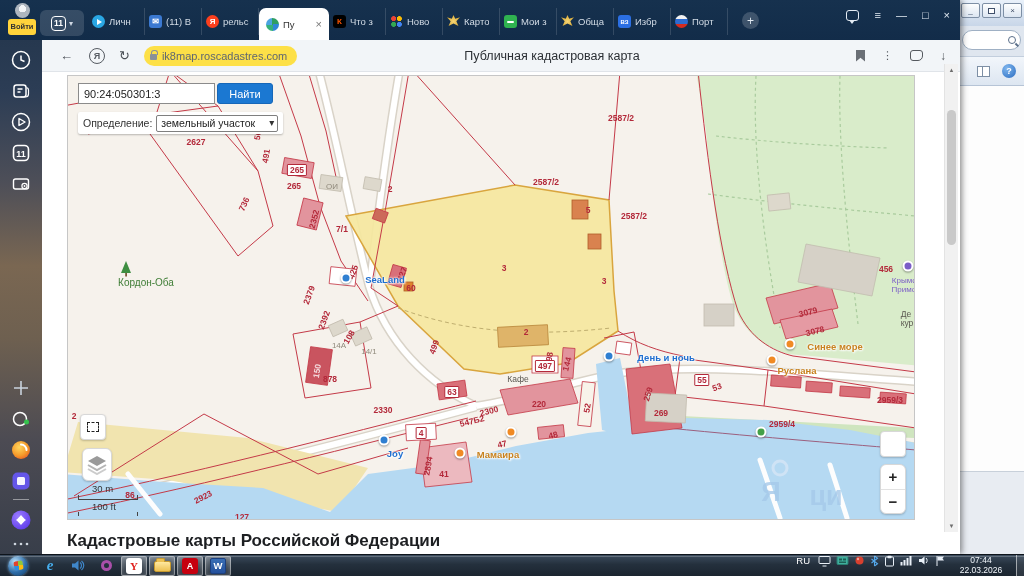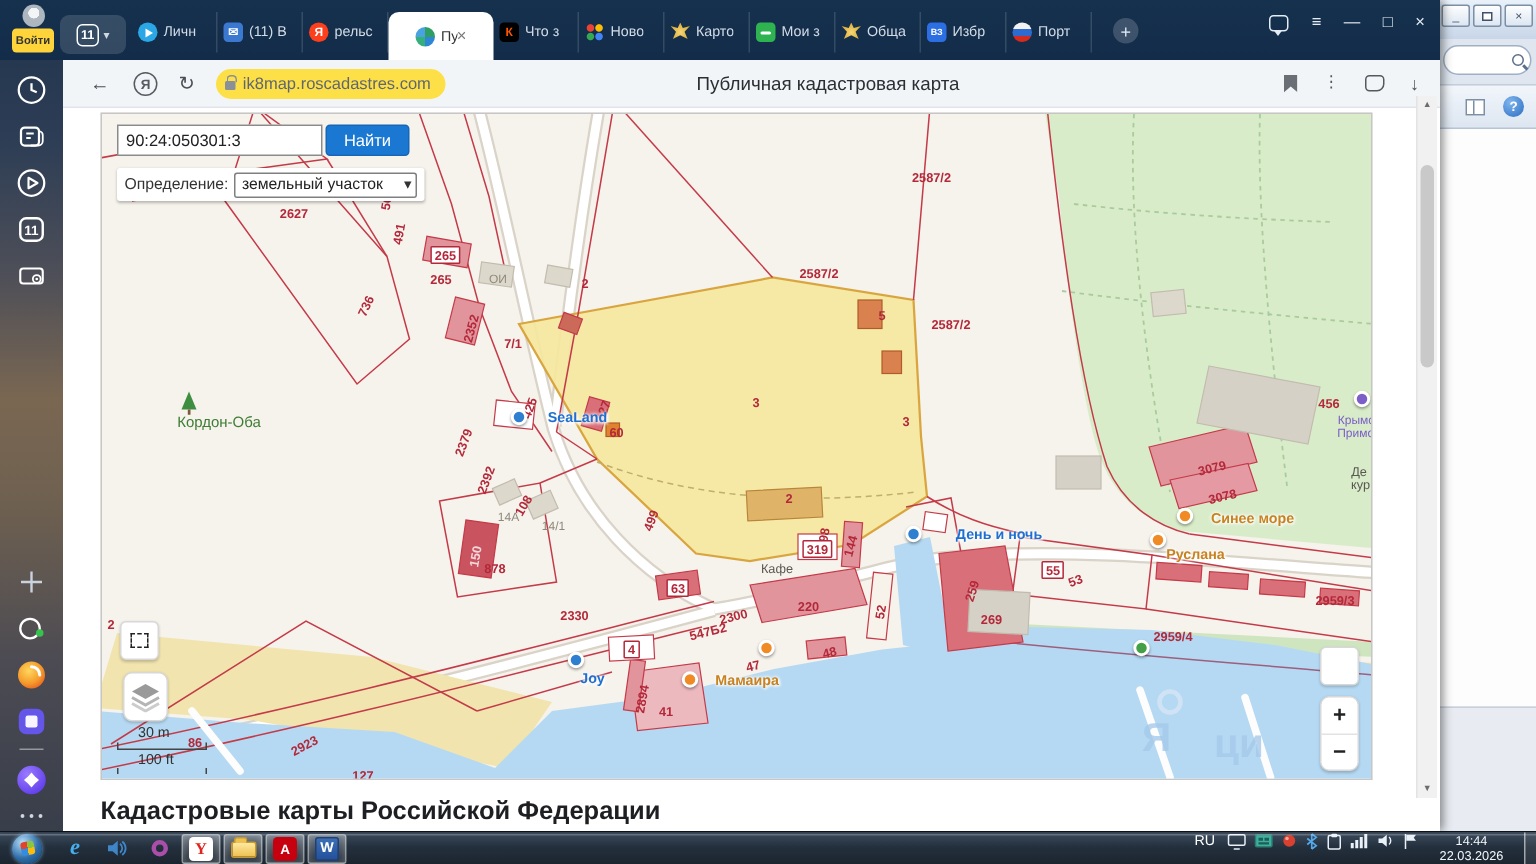--- a/index.html
+++ b/index.html
@@ -28,21 +28,21 @@
   
   .tabstrip{position:absolute;left:0;top:0;right:0;height:40px;background:linear-gradient(#16314e,#122c49)}
   .profile{position:absolute;left:5px;top:3px;width:34px;display:flex;flex-direction:column;align-items:center}
   .avatar{width:15px;height:15px;border-radius:50%;background:radial-gradient(circle at 50% 38%,#f2f4f6 0 30%,#aeb6bf 31% 100%)}
   .login-badge{margin-top:1px;background:#ffd43b;color:#333;font-size:7.5px;font-weight:700;padding:3px 3px;border-radius:3px;line-height:10px}
   .tabcount{position:absolute;left:40px;top:10px;width:44px;height:26px;background:rgba(255,255,255,.14);border-radius:6px;display:flex;align-items:center;justify-content:center;gap:3px}
   .tabcount .tcbox{width:15px;height:15px;border:1.4px solid #fff;border-radius:4px;color:#fff;font-size:8.5px;font-weight:700;display:flex;align-items:center;justify-content:center}
   .tabcount .chev{color:#cfd8e3;font-size:8px}
   .tabs{position:absolute;left:88px;top:8px;height:32px;display:flex;}
   .tab{height:27px;width:57px;display:flex;align-items:center;padding:0 4px;color:#d3dce6;font-size:9.5px;border-right:1px solid rgba(255,255,255,.14);margin-bottom:1px;overflow:hidden}
-  .tab.active{height:32px;width:70px;background:#fff;border-radius:7px 7px 0 0;color:#333;border-right:none;margin-bottom:0;padding:0 18px}
+  .tab.active{height:32px;width:70px;background:#fff;border-radius:7px 7px 0 0;color:#333;border-right:none;margin-bottom:0;padding:0 7px}
   .tab .tlabel{white-space:nowrap;overflow:hidden;max-width:34px}
   .tab.active .tlabel{color:#333;font-weight:400}
   .tclose{margin-left:auto;color:#777;font-size:11px;line-height:1}
   .newtab{position:absolute;left:742px;top:12px;width:17px;height:17px;border-radius:50%;background:rgba(255,255,255,.18);color:#e3ebf3;font-size:12px;display:flex;align-items:center;justify-content:center}
   .stripright{position:absolute;right:10px;top:10px;display:flex;align-items:center;gap:15px;color:#e4ecf4}
   .bubble-icon{width:13px;height:11px;border:1.4px solid #e4ecf4;border-radius:3px;position:relative}
   .bubble-icon::after{content:"";position:absolute;left:2px;bottom:-4px;border-left:3px solid transparent;border-right:3px solid transparent;border-top:4px solid #e4ecf4}
   .glyphbtn{font-size:11px;line-height:1}
   .fi{width:13px;height:13px;border-radius:3px;margin-right:4px;flex:none;display:flex;align-items:center;justify-content:center;font-size:8px;font-weight:700;color:#fff;overflow:hidden}
   .telegram-icon{background:#2aa7e4;border-radius:50%}
@@ -489,21 +489,21 @@
             <div class="mlabel dark" style="left: 839px; top: 247px; transform: translate(-50%, -50%);">кур</div>
             <div class="mlabel red" style="left: 740px; top: 236px; transform: translate(-50%, -50%) rotate(-14deg);">3079</div>
             <div class="mlabel red" style="left: 747px; top: 255px; transform: translate(-50%, -50%) rotate(-14deg);">3078</div>
             <div class="mlabel red" style="left: 822px; top: 324px; transform: translate(-50%, -50%);">2959/3</div>
             <div class="mlabel red" style="left: 714px; top: 348px; transform: translate(-50%, -50%);">2959/4</div>
             <div class="mlabel red boxed" style="left: 634px; top: 304px; transform: translate(-50%, -50%);">55</div>
             <div class="mlabel red" style="left: 649px; top: 311px; transform: translate(-50%, -50%) rotate(-20deg);">53</div>
             <div class="mlabel red" style="left: 580px; top: 318px; transform: translate(-50%, -50%) rotate(-72deg);">259</div>
             <div class="mlabel red" style="left: 593px; top: 337px; transform: translate(-50%, -50%);">269</div>
             <div class="mlabel red" style="left: 481px; top: 283px; transform: translate(-50%, -50%) rotate(-80deg);">298</div>
-            <div class="mlabel red boxed" style="left: 477px; top: 290px; transform: translate(-50%, -50%);">319</div>
+            <div class="mlabel red boxed" style="left: 477px; top: 290px; transform: translate(-50%, -50%);">497</div>
             <div class="mlabel red" style="left: 499px; top: 288px; transform: translate(-50%, -50%) rotate(-75deg);">144</div>
             <div class="mlabel dark" style="left: 450px; top: 303px; transform: translate(-50%, -50%);">Кафе</div>
             <div class="mlabel red boxed" style="left: 384px; top: 316px; transform: translate(-50%, -50%);">63</div>
             <div class="mlabel red" style="left: 471px; top: 328px; transform: translate(-50%, -50%);">220</div>
             <div class="mlabel red" style="left: 421px; top: 335px; transform: translate(-50%, -50%) rotate(-14deg);">2300</div>
             <div class="mlabel red" style="left: 404px; top: 345px; transform: translate(-50%, -50%) rotate(-14deg);">547Б2</div>
             <div class="mlabel red" style="left: 519px; top: 332px; transform: translate(-50%, -50%) rotate(-80deg);">52</div>
             <div class="mlabel red" style="left: 485px; top: 359px; transform: translate(-50%, -50%) rotate(-14deg);">48</div>
             <div class="mlabel red" style="left: 434px; top: 368px; transform: translate(-50%, -50%) rotate(-14deg);">47</div>
             <div class="mlabel red" style="left: 376px; top: 398px; transform: translate(-50%, -50%);">41</div>
@@ -670,19 +670,19 @@
             </svg>
           </span>
           <span class="ticon">
             <svg width="11" height="12">
               <path d="M2 1 V11" stroke="#e9f0f7"></path>
               <path d="M2.5 1.5 H9 L7.5 3.5 L9 5.5 H2.5 Z" fill="#e9f0f7"></path>
             </svg>
           </span>
         </span>
       <span class="clock">
-        <div>14:44</div>
+        <div>07:44</div>
         <div>22.03.2026</div>
       </span>
       <span class="sliver"></span>
     </div>
   </div>
 </div>
 
 </body></html>

